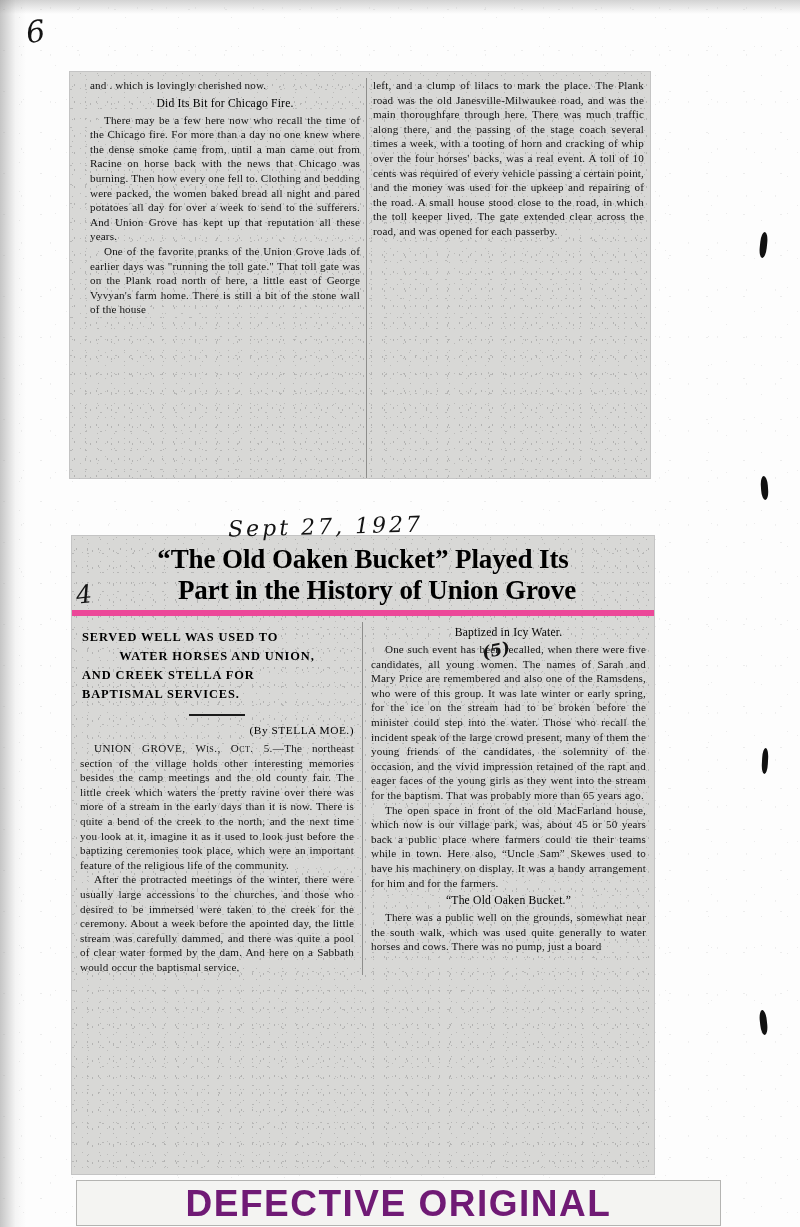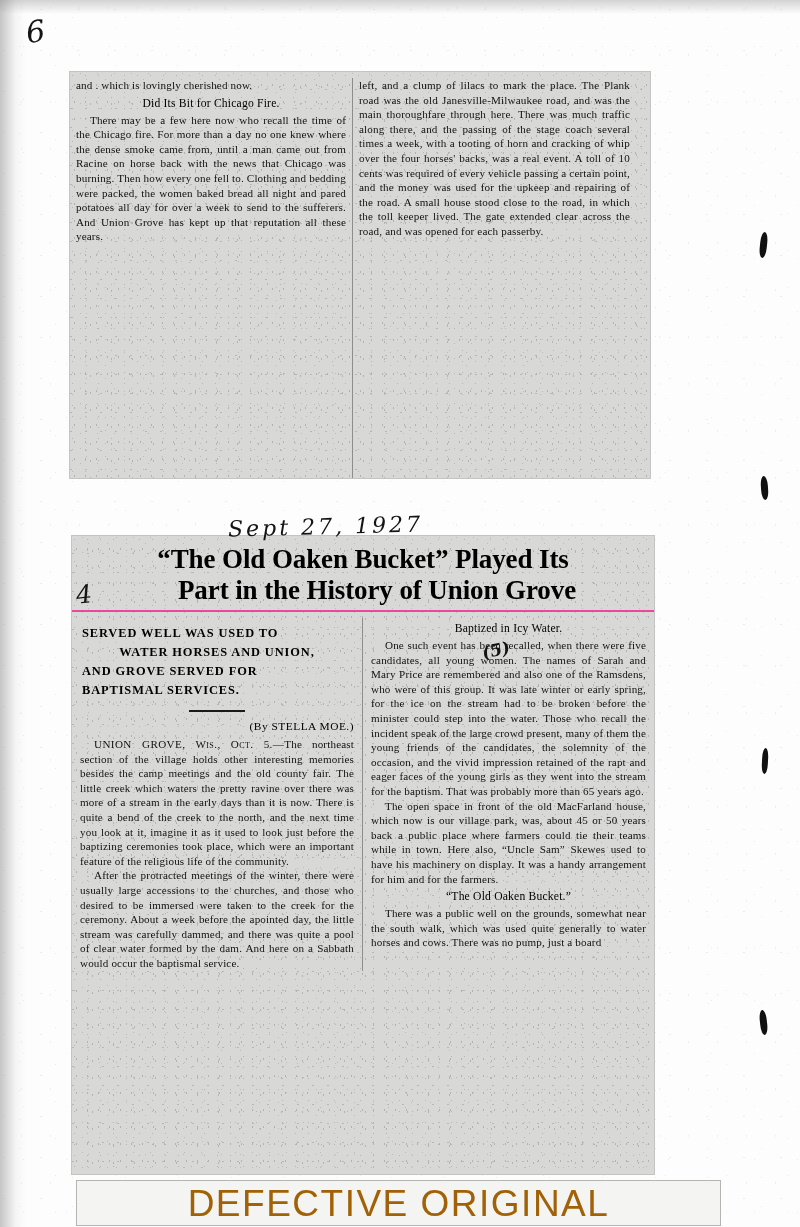--- a/index.html
+++ b/index.html
@@ -79,37 +79,38 @@
   
   #clip-article-1 {
     left: 70px; top: 72px;
     width: 580px; height: 400px;
     padding: 6px 0 0 0;
   }
   #clip-article-1 .cols {
     display: flex;
     gap: 0;
     height: 100%;
+    justify-content: flex-end;
   }
   #clip-article-1 .col {
     width: 283px;
     padding: 0 6px;
     box-sizing: border-box;
   }
   #clip-article-1 .col.first { border-right: 1px solid #8d8d8b; }
 
   
   #clip-article-2 {
     left: 72px; top: 536px;
     width: 582px; height: 638px;
     padding: 0;
   }
   .headline-zone {
     padding: 8px 10px 4px 10px;
-    border-bottom: 2px solid #ec4899;
+    border-bottom: 6px solid #ec4899;
   }
   #clip-article-2 .cols {
     display: flex;
     padding-top: 6px;
   }
   #clip-article-2 .col {
     width: 291px;
     padding: 0 8px;
     box-sizing: border-box;
   }
@@ -233,24 +234,24 @@
     background: #f4f4f2;
     border: 1px solid #b4b4b2;
     box-sizing: border-box;
     display: flex;
     align-items: center;
     justify-content: center;
     z-index: 18;
   }
   #defective-stamp .stamp-text {
     font-family: "Liberation Sans", sans-serif;
-    font-weight: normal;
+    font-weight: bold;
     font-size: 37px;
     letter-spacing: 1.5px;
-    color: #a16207;
+    color: #701a75;
     line-height: 1;
     white-space: nowrap;
   }
 </style>
 </head>
 <body>
 
 <div id="scan-page">
   <div class="scan-edge-left"></div>
   <div class="scan-edge-top"></div>
@@ -258,20 +259,21 @@
 
 <div class="handwriting" id="hand-page-number">6</div>
 
 <div class="clipping" id="clip-article-1">
   <div class="cols">
 
     <div class="col first">
       <p class="body-text">and . which is lovingly cherished now.</p>
       <div class="subhead">Did Its Bit for Chicago Fire.</div>
       <p class="body-text indent">There may be a few here now who recall the time of the Chicago fire. For more than a day no one knew where the dense smoke came from, until a man came out from Racine on horse back with the news that Chicago was burning. Then how every one fell to. Clothing and bedding were packed, the women baked bread all night and pared potatoes all day for over a week to send to the sufferers. And Union Grove has kept up that reputation all these years.</p>
+      <p class="body-text indent">One of the favorite pranks of the Union Grove lads of earlier days was "running the toll gate." That toll gate was on the Plank road north of here, a little east of George Vyvyan's farm home. There is still a bit of the stone wall of the house</p>
     </div>
 
     <div class="col">
       <p class="body-text">left, and a clump of lilacs to mark the place. The Plank road was the old Janesville-Milwaukee road, and was the main thoroughfare through here. There was much traffic along there, and the passing of the stage coach several times a week, with a tooting of horn and cracking of whip over the four horses' backs, was a real event. A toll of 10 cents was required of every vehicle passing a certain point, and the money was used for the upkeep and repairing of the road. A small house stood close to the road, in which the toll keeper lived. The gate extended clear across the road, and was opened for each passerby.</p>
     </div>
 
   </div>
 </div>
 
 <div class="handwriting" id="hand-date">Sept 27, 1927</div>
@@ -284,21 +286,21 @@
       <span class="line2">Part in the History of Union Grove</span>
     </h1>
   </div>
 
   <div class="cols">
 
     <div class="col first">
       <div class="deck">
         <span class="l l1">SERVED WELL WAS USED TO</span>
         <span class="l l2">WATER HORSES AND UNION,</span>
-        <span class="l l3">AND GROVE SERVED FOR</span>
+        <span class="l l3">AND CREEK STELLA FOR</span>
         <span class="l l4">BAPTISMAL SERVICES.</span>
       </div>
 
       <div class="rule-short"></div>
 
       <div class="byline">(By STELLA MOE.)</div>
 
       <p class="body-text indent"><span class="dateline lead-caps">UNION GROVE, Wis., Oct. 5.—</span><span>The northeast section of the village holds other interesting memories besides the camp meetings and the old county fair. The little creek which waters the pretty ravine over there was more of a stream in the early days than it is now. There is quite a bend of the creek to the north, and the next time you look at it, imagine it as it used to look just before the baptizing ceremonies took place, which were an important feature of the religious life of the community.</span></p>
 
       <p class="body-text indent">After the protracted meetings of the winter, there were usually large accessions to the churches, and those who desired to be immersed were taken to the creek for the ceremony. About a week before the apointed day, the little stream was carefully dammed, and there was quite a pool of clear water formed by the dam. And here on a Sabbath would occur the baptismal service.</p>

